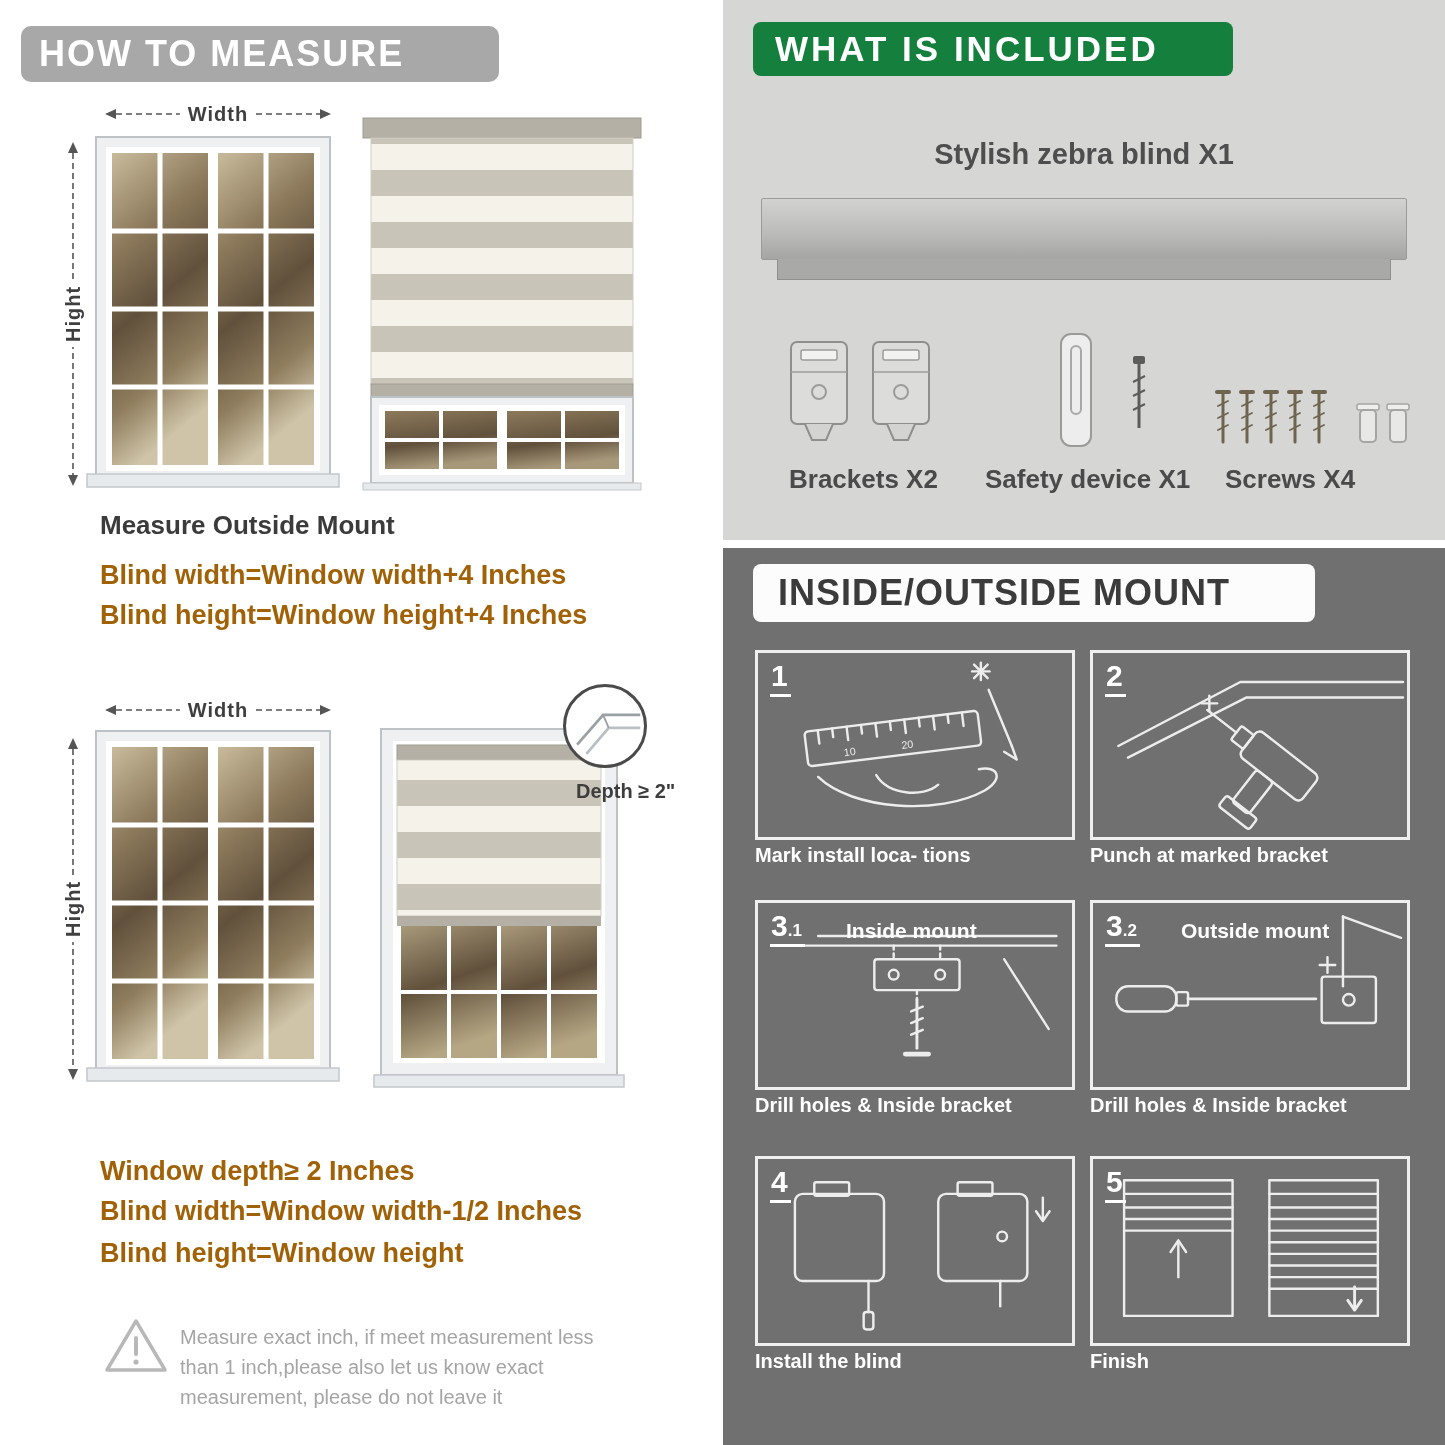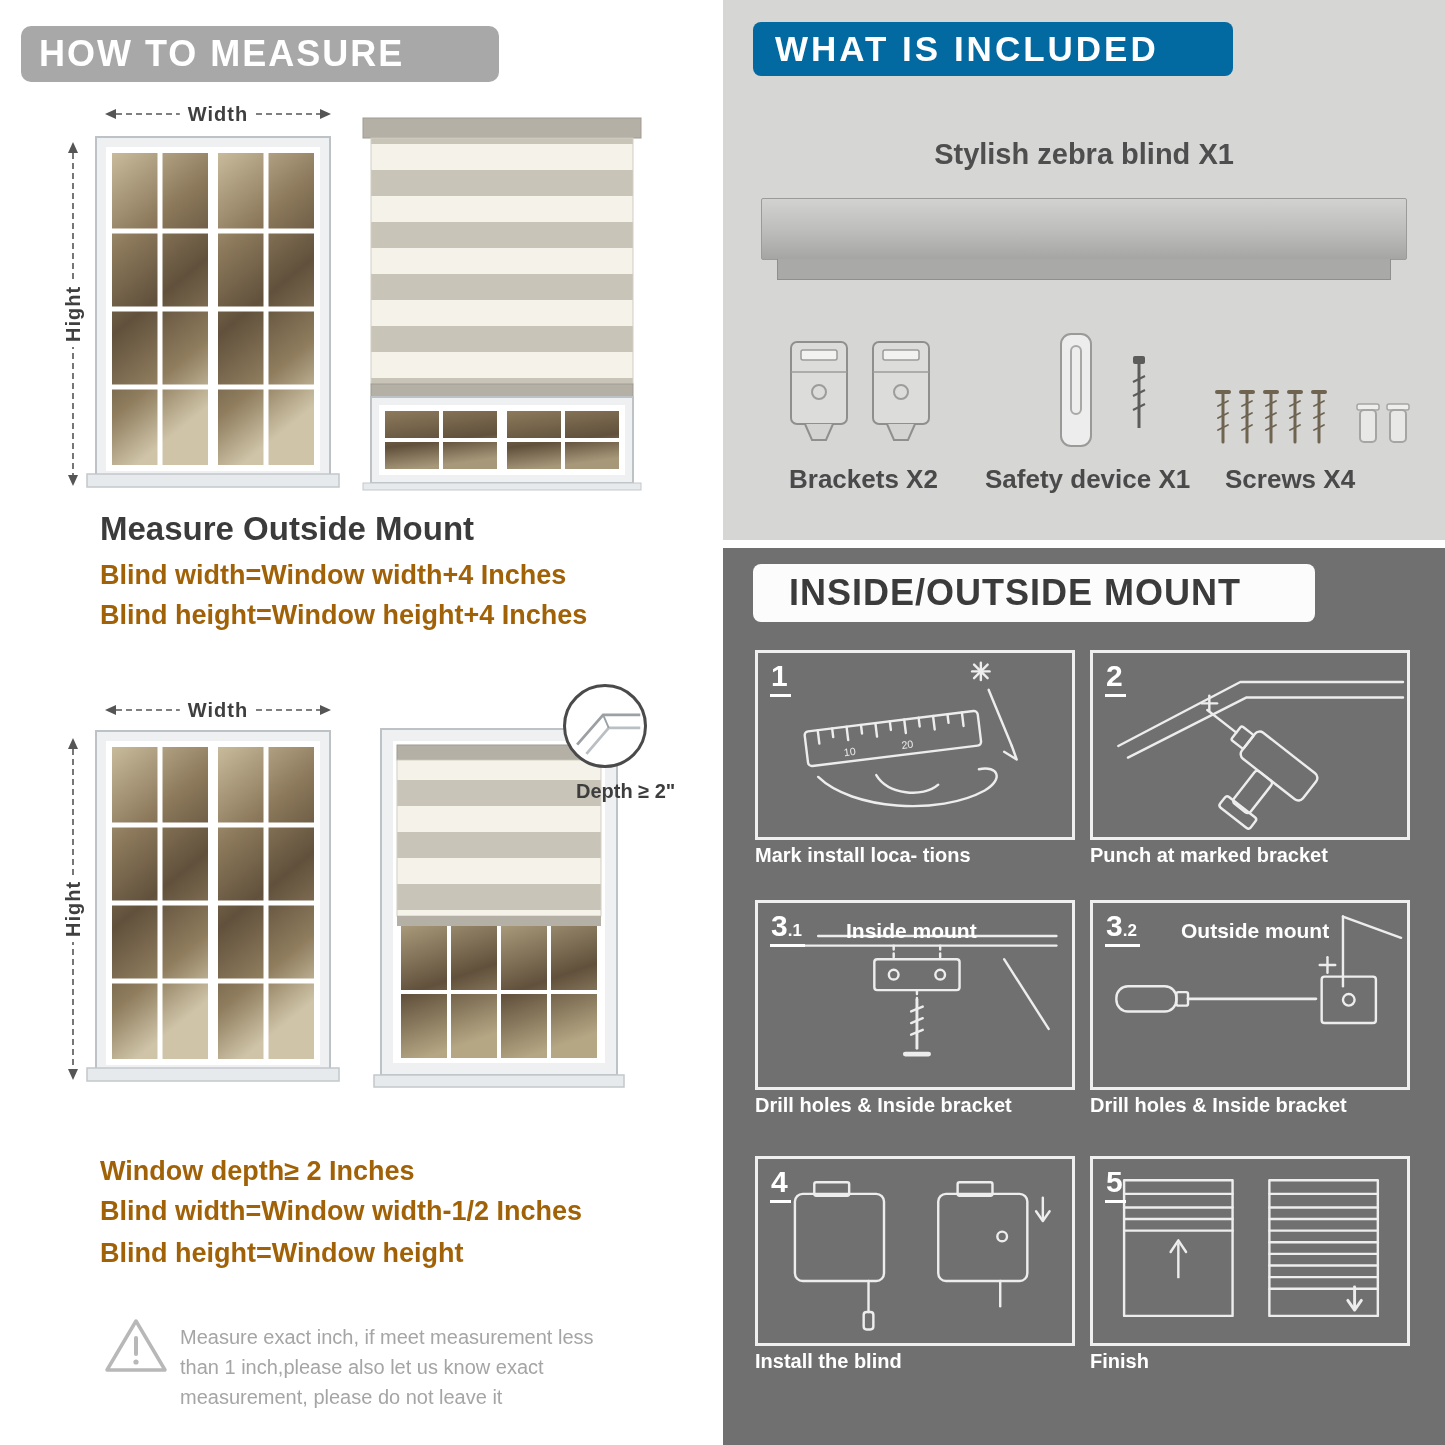--- a/index.html
+++ b/index.html
@@ -11,49 +11,49 @@
   .illus { position:absolute; display:block; }
   .illus svg { display:block; width:100%; height:100%; overflow:visible; }
   .lineart { stroke:#ededed; stroke-width:2.5; fill:none; stroke-linecap:round; stroke-linejoin:round; }
   .lineart text { fill:#ededed; stroke:none; font-size:11px; font-family:"Liberation Sans",sans-serif; }
 
   
   .left { left:0; top:0; width:712px; height:1445px; background:#fff; }
   .hbar { position:absolute; font-weight:800; border-radius:10px; white-space:nowrap; overflow:hidden; }
   .hbar-left { left:21px; top:26px; width:478px; height:56px; background:#a8a8a8; color:#fff;
                font-size:36px; line-height:56px; padding-left:18px; letter-spacing:2px; }
-  .mtitle { position:absolute; font-size:33px; font-weight:800; color:#3b3b3b; }
+  .mtitle { position:absolute; font-size:26px; font-weight:800; color:#3b3b3b; }
   .mline  { position:absolute; font-size:27px; font-weight:700; color:#a16207; }
   .arrow-h { position:absolute; height:24px; }
   .arrow-v { position:absolute; width:26px; }
   .arrow-h svg, .arrow-v svg { display:block; width:100%; height:100%; }
   .alabel { position:absolute; left:50%; top:50%; transform:translate(-50%,-50%); background:#fff;
             padding:0 8px; font-size:20px; font-weight:700; color:#3f3f3f; letter-spacing:1px; white-space:nowrap; }
   .arrow-v .alabel { transform:translate(-50%,-50%) rotate(-90deg); padding:0 5px; }
   .depth-circle { position:absolute; width:84px; height:84px; border:3px solid #4a4a4a; border-radius:50%;
                   background:#fff; overflow:hidden; }
   .depth-label { position:absolute; font-size:20px; font-weight:700; color:#3d3d3d; }
   .warn-text { position:absolute; font-size:20px; font-weight:500; color:#a5a5a5; line-height:1.5; }
 
   
   .rt { left:723px; top:0; width:722px; height:540px; background:#d6d6d5; }
-  .hbar-rt { left:30px; top:22px; width:480px; height:54px; background:#0369a1; color:#fff;
+  .hbar-rt { left:30px; top:22px; width:480px; height:54px; background:#15803d; color:#fff;
              font-size:35px; line-height:54px; padding-left:22px; letter-spacing:3px; border-radius:8px; }
   .product { position:absolute; left:0; top:138px; width:100%; text-align:center; font-size:29px;
              font-weight:700; color:#4e4e4e; }
   .rail-main { position:absolute; left:38px; top:198px; width:646px; height:62px; border-radius:2px;
                background:linear-gradient(180deg,#d2d2d1 0%,#bcbcba 55%,#a5a5a3 100%); border:1px solid #9b9b99; }
   .rail-lip { position:absolute; left:54px; top:259px; width:614px; height:21px; background:#a9a9a7;
               border:1px solid #8f8f8d; border-top:none; }
   .rt-label { position:absolute; top:464px; font-size:26px; font-weight:700; color:#4a4a4a; white-space:nowrap; }
 
   
   .rb { left:723px; top:548px; width:722px; height:897px; background:#707070; }
   .hbar-rb { left:30px; top:16px; width:562px; height:58px; background:#fcfcfc; color:#3b3b3b;
-             font-size:36px; line-height:58px; padding-left:36px; letter-spacing:1px; border-radius:8px; }
+             font-size:36px; line-height:58px; padding-left:25px; letter-spacing:1px; border-radius:8px; }
   .panel { position:absolute; width:320px; height:190px; border:3px solid #efefef; }
   .panel .art { position:absolute; inset:0; }
   .panel .art svg { width:100%; height:100%; display:block; }
   .num { position:absolute; top:8px; left:12px; color:#fff; font-size:30px; font-weight:700;
          border-bottom:3px solid #fff; padding:0 3px 3px 1px; line-height:1; display:inline-block; z-index:2; }
   .num .sub { font-size:17px; }
   .ptitle { position:absolute; top:16px; left:88px; color:#fff; font-size:21px; font-weight:700; z-index:2; white-space:nowrap; }
   .cap { position:absolute; width:322px; font-size:20px; font-weight:700; color:#fff; white-space:nowrap; }
 </style>
 </head>

